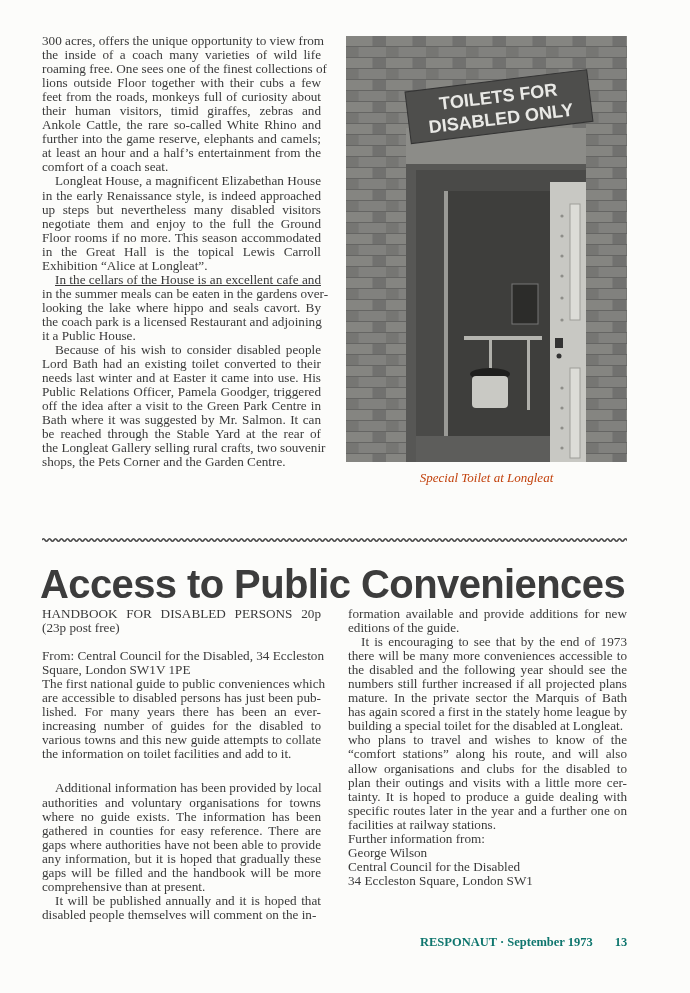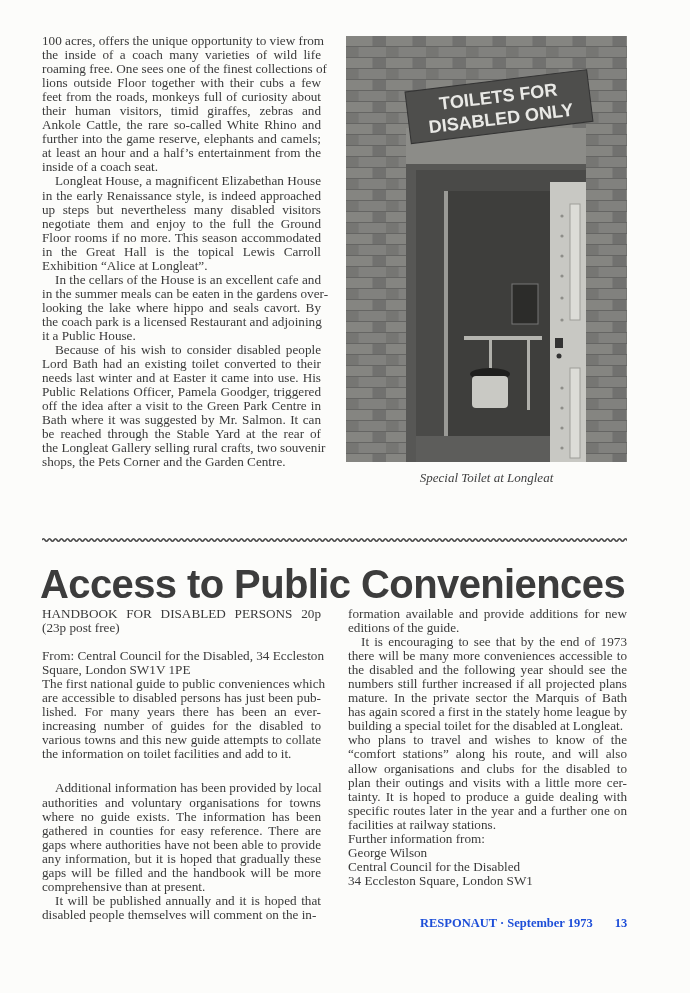--- a/index.html
+++ b/index.html
@@ -15,69 +15,69 @@
   .col p { margin: 0; }
   .col .line { display: block; text-align: justify; text-align-last: justify; white-space: nowrap; }
   .col .line.last { text-align-last: left; }
   #top-left { left: 42px; top: 34px; width: 279px; }
   #photo {
     position: absolute; left: 346px; top: 36px; width: 281px; height: 426px;
     background: #6e6e6e; overflow: hidden;
   }
   #caption {
     position: absolute; left: 346px; top: 470px; width: 281px; text-align: center;
-    font-style: italic; font-size: 13px; color: #404040;
+    font-style: italic; font-size: 13px; color: #c2410c;
   }
   #divider {
     position: absolute; left: 42px; top: 537px; width: 585px; height: 6px;
   }
   #title {
     position: absolute; left: 40px; top: 562px; margin: 0;
     font-family: "Liberation Sans", sans-serif; font-weight: bold;
     font-size: 40px; letter-spacing: -0.6px; color: #3c3c3c; white-space: nowrap;
     line-height: 44px;
   }
   #bottom-left { left: 42px; top: 607px; width: 279px; }
   #bottom-right { left: 348px; top: 607px; width: 279px; }
   .gap { height: 14px; }
   #footer {
-    position: absolute; top: 916px; left: 420px;
-    font-family: "Liberation Serif", serif; font-weight: bold; font-size: 12.5px; color: #1d4ed8;
+    position: absolute; top: 935px; left: 420px;
+    font-family: "Liberation Serif", serif; font-weight: bold; font-size: 12.5px; color: #0f766e;
     white-space: nowrap;
   }
   #footer .pg { margin-left: 22px; }
   svg text { font-family: "Liberation Sans", sans-serif; font-weight: bold; }
 </style>
 </head>
 <body>
 
 <div id="top-left" class="col">
     <p>
-      <span class="line">100 acres, offers the unique opportunity to view from</span>
+      <span class="line">300 acres, offers the unique opportunity to view from</span>
       <span class="line">the inside of a coach many varieties of wild life</span>
       <span class="line">roaming free.  One sees one of the finest collections of</span>
       <span class="line">lions outside Floor together with their cubs a few</span>
       <span class="line">feet from the roads, monkeys full of curiosity about</span>
       <span class="line">their human visitors, timid giraffes, zebras and</span>
       <span class="line">Ankole Cattle, the rare so-called White Rhino and</span>
       <span class="line">further into the game reserve, elephants and camels;</span>
       <span class="line">at least an hour and a half’s entertainment from the</span>
-      <span class="line last">inside of a coach seat.</span>
+      <span class="line last">comfort of a coach seat.</span>
     </p>
     <p>
       <span class="line" style="padding-left: 13px;">Longleat House, a magnificent Elizabethan House</span>
       <span class="line">in the early Renaissance style, is indeed approached</span>
       <span class="line">up steps but nevertheless many disabled visitors</span>
       <span class="line">negotiate them and enjoy to the full the Ground</span>
       <span class="line">Floor rooms if no more.  This season accommodated</span>
       <span class="line">in the Great Hall is the topical Lewis Carroll</span>
       <span class="line last">Exhibition “Alice at Longleat”.</span>
     </p>
     <p>
-      <span class="line" style="padding-left: 13px;">In the cellars of the House is an excellent cafe and</span>
+      <span class="line" style="padding-left: 13px; text-decoration: underline;">In the cellars of the House is an excellent cafe and</span>
       <span class="line">in the summer meals can be eaten in the gardens over-</span>
       <span class="line">looking the lake where hippo and seals cavort.  By</span>
       <span class="line">the coach park is a licensed Restaurant and adjoining</span>
       <span class="line last">it a Public House.</span>
     </p>
     <p>
       <span class="line" style="padding-left: 13px;">Because of his wish to consider disabled people</span>
       <span class="line">Lord Bath had an existing toilet converted to their</span>
       <span class="line">needs last winter and at Easter it came into use.  His</span>
       <span class="line">Public Relations Officer, Pamela Goodger, triggered</span>

